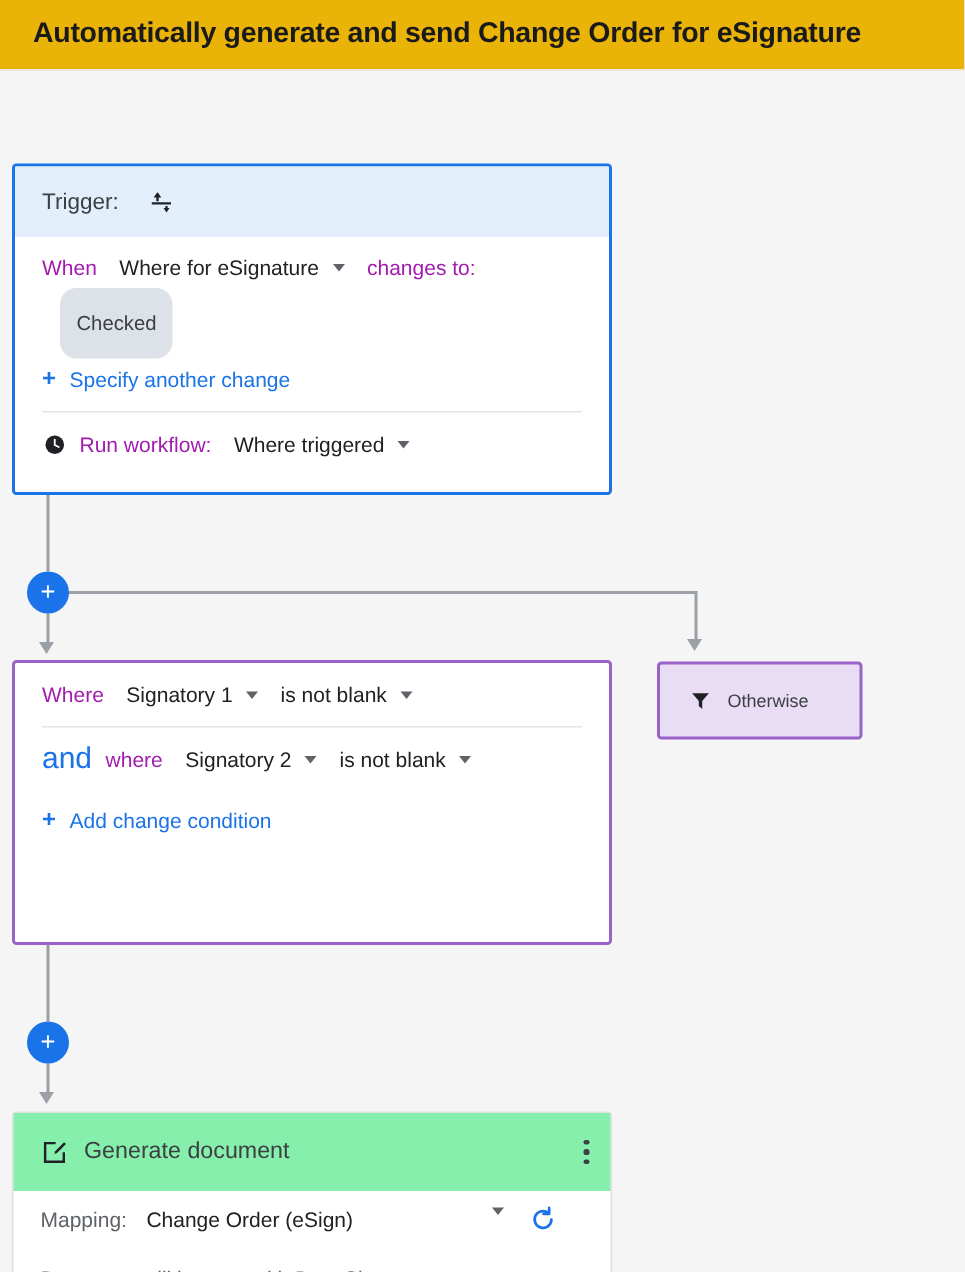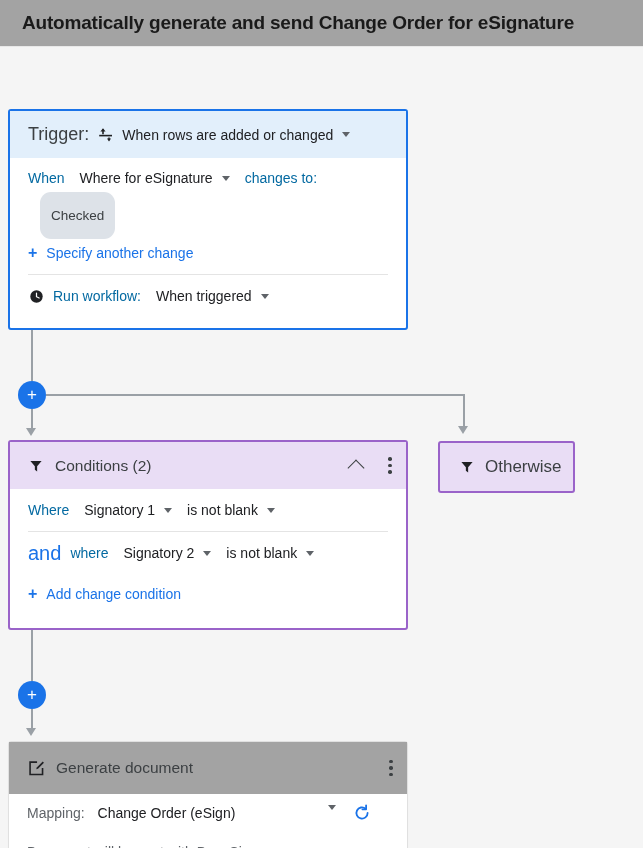--- a/index.html
+++ b/index.html
@@ -12,21 +12,21 @@
     background: #f5f5f5;
     font-family: "Liberation Sans", sans-serif;
     color: #202124;
     overflow: hidden;
     position: relative;
   }
 
   
   .page-header {
     height: 47px;
-    background: #a3a3a3;
+    background: #eab308;
     border-bottom: 1px solid #e8e8e8;
     display: flex;
     align-items: center;
     box-sizing: border-box;
     padding-left: 22px;
   }
   .page-title {
     font-size: 19px;
     font-weight: bold;
     letter-spacing: -0.2px;
@@ -78,26 +78,26 @@
   
   .hdr {
     height: 47px;
     display: flex;
     align-items: center;
     box-sizing: border-box;
     padding: 0 14px 0 18px;
   }
   .hdr-trigger { background: #e2effb; }
   .hdr-conditions { background: #e9ddf5; }
-  .hdr-plain { background: #a3a3a3; height: 52px; align-items: center; }
+  .hdr-plain { background: #86efac; height: 52px; align-items: center; }
 
   .hdr-label {
-    font-size: 18px;
+    font-size: 15px;
     color: #3c4043;
-    margin-right: 8px;
+    margin-right: 20px;
   }
   .hdr-value {
     font-size: 14px;
     color: #202124;
   }
   .hdr-title {
     font-size: 15.5px;
     color: #3c4043;
     margin-left: 11px;
   }
@@ -106,21 +106,21 @@
   
   .body {
     padding: 0 18px;
   }
   .row {
     display: flex;
     align-items: center;
     height: 38px;
   }
   .muted {
-    color: #0369a1;
+    color: #a21caf;
     font-size: 14px;
   }
   .valtxt {
     color: #202124;
     font-size: 14px;
   }
   .gap-sm { width: 9px; height: 1px; flex: none; }
   .gap-md { width: 15px; height: 1px; flex: none; }
 
   
@@ -282,24 +282,20 @@
       <span class="hdr-label">Trigger:</span>
       <span class="icn" style="width:18px;height:18px;margin-right:7px;">
         <svg width="16" height="16" viewBox="0 0 16 16">
           <path d="M5 7.2 L5 2.2" stroke="#202124" stroke-width="1.6"></path>
           <path d="M5 1.2 L7.6 4.6 L2.4 4.6 Z" fill="#202124"></path>
           <path d="M1.2 8.6 L14 8.6" stroke="#202124" stroke-width="1.6"></path>
           <path d="M11 10.4 L11 13.2" stroke="#202124" stroke-width="1.5"></path>
           <path d="M11 14.6 L9 11.6 L13 11.6 Z" fill="#202124"></path>
         </svg>
       </span>
-      <span class="dd">
-        <span class="hdr-value">When rows are added or changed</span>
-        <span class="caret"></span>
-      </span>
     </div>
 
     <div class="body">
       <div class="row" style="height:40px;">
         <span class="muted">When</span>
         <span class="gap-md"></span>
         <span class="dd">
           <span class="valtxt">Where for eSignature</span>
           <span class="caret"></span>
         </span>
@@ -325,44 +321,28 @@
       <div class="row" style="height:42px;">
         <span class="icn" style="width:16px;height:16px;margin-right:9px;">
           <svg width="15" height="15" viewBox="0 0 16 16">
             <circle cx="8" cy="8" r="6.6" fill="#202124"></circle>
             <path d="M8 4.3 L8 8.2 L10.8 9.6" stroke="#ffffff" stroke-width="1.3" fill="none" stroke-linecap="round"></path>
           </svg>
         </span>
         <span class="muted">Run workflow:</span>
         <span class="gap-md"></span>
         <span class="dd">
-          <span class="valtxt">When triggered</span>
+          <span class="valtxt">Where triggered</span>
           <span class="caret"></span>
         </span>
       </div>
     </div>
   </div>
 
   <div class="card card-conditions">
-    <div class="hdr hdr-conditions">
-      <span class="icn" style="width:16px;height:16px;">
-        <svg width="14" height="14" viewBox="0 0 16 16">
-          <path d="M1.6 2.4 L14.4 2.4 L9.3 8.4 L9.3 14.4 L6.7 12.2 L6.7 8.4 Z" fill="#202124"></path>
-        </svg>
-      </span>
-      <span class="hdr-title">Conditions (2)</span>
-      <span class="hdr-spacer"></span>
-      <span class="chev-up"></span>
-      <span style="width:26px;"></span>
-      <span class="kebab">
-        <i></i>
-          <i></i>
-          <i></i>
-      </span>
-    </div>
 
     <div class="body">
       <div class="row" style="height:42px;">
         <span class="muted">Where</span>
         <span class="gap-md"></span>
         <span class="dd">
           <span class="valtxt">Signatory 1</span>
           <span class="caret"></span>
         </span>
         <span class="gap-md"></span>
@@ -400,21 +380,21 @@
       </div>
     </div>
   </div>
 
   <div class="card card-otherwise">
     <span class="icn" style="width:16px;height:16px;margin-right:10px;">
       <svg width="14" height="14" viewBox="0 0 16 16">
         <path d="M1.6 2.4 L14.4 2.4 L9.3 8.4 L9.3 14.4 L6.7 12.2 L6.7 8.4 Z" fill="#202124"></path>
       </svg>
     </span>
-    <span class="hdr-value" style="font-size:17px;color:#3c4043;">Otherwise</span>
+    <span class="hdr-value" style="font-size:12px;color:#3c4043;">Otherwise</span>
   </div>
 
   <div class="card card-generate">
     <div class="hdr hdr-plain">
       <span class="icn" style="width:18px;height:18px;">
         <svg width="17" height="17" viewBox="0 0 18 18">
           <path d="M9.6 2.2 L2.2 2.2 L2.2 15.4 L15.4 15.4 L15.4 8.6" stroke="#202124" stroke-width="1.7" fill="none"></path>
           <path d="M15.6 1.6 L16.9 2.9 L10.6 9.2 L8.7 9.8 L9.3 7.9 Z" fill="#202124"></path>
         </svg>
       </span>

